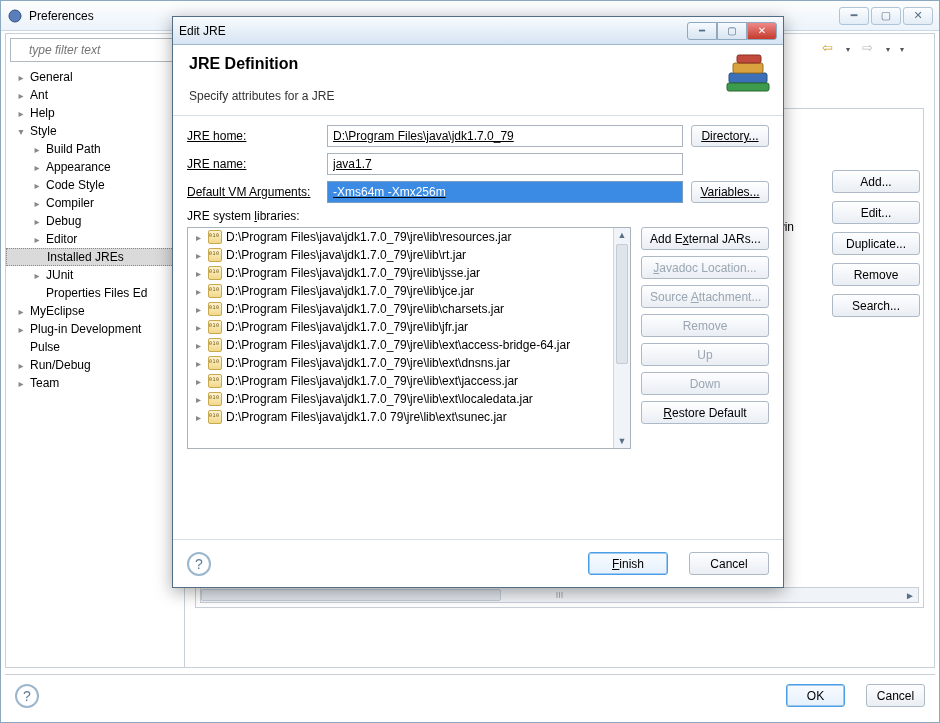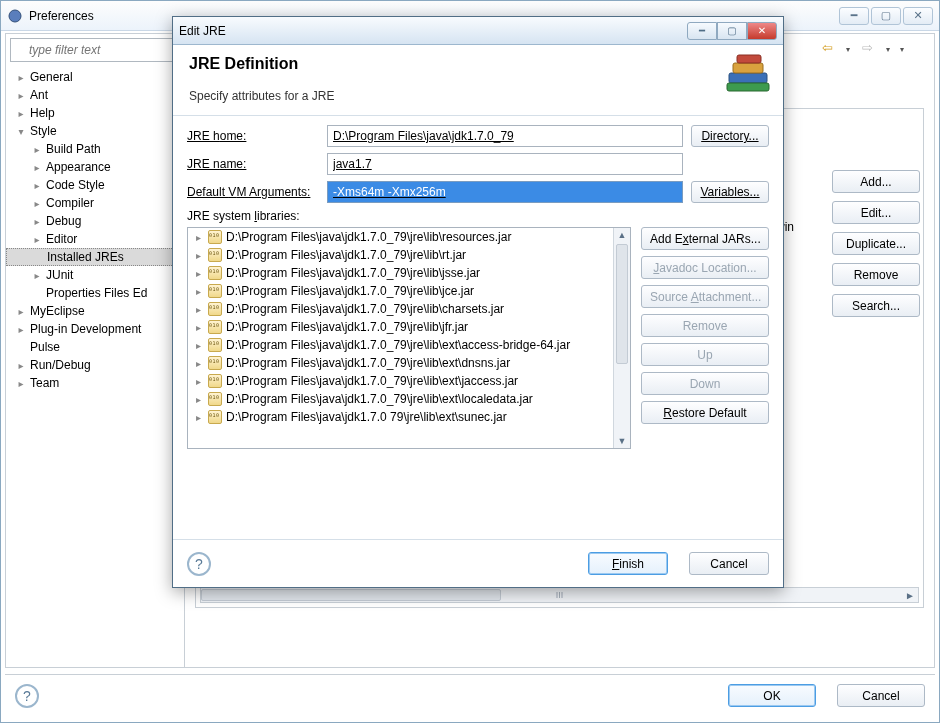--- a/index.html
+++ b/index.html
@@ -40,21 +40,21 @@
   .h-slabel { position:absolute; left:50%; top:50%; transform:translate(-50%,-50%); font-size:9px; color:#9aa6b2; }
 
   .side-btncol { position:absolute; top:136px; right:14px; width:88px; display:flex; flex-direction:column; gap:8px; }
 
   .std-btn { height:23px; font-size:12px; border:1px solid #adb9c6; background:linear-gradient(#fefeff,#e9eef4); border-radius:3px; padding:0 8px; white-space:nowrap; }
   .std-btn.primary { border-color:#4c9de3; box-shadow:inset 0 0 0 1px #9bc9f1; background:linear-gradient(#f8fbff,#e5f1fc); }
 
   .prefs-footer { position:absolute; left:4px; right:4px; bottom:6px; height:42px; border-top:1px solid #c8cfd6; display:flex; align-items:center; padding:6px 10px; background:#fff; }
   .help-icon { width:24px; height:24px; border:2px solid #9bb6cd; border-radius:50%; color:#597a97; font-size:14px; display:flex; align-items:center; justify-content:center; }
   .footer-btns { margin-left:auto; display:flex; gap:21px; }
-  .footer-btns .std-btn { width:88px; }
+  .footer-btns .std-btn { width:59px; }
 
   
   .dialog { position:absolute; left:172px; top:16px; width:612px; height:572px; background:#fff; border:1px solid #516e86; box-shadow:0 4px 16px rgba(0,0,0,.35); }
   .dlg-title { height:28px; background:linear-gradient(#f8fbfe,#d6e4f2); border-bottom:1px solid #9db7ce; display:flex; align-items:center; padding:0 6px; font-size:12px; }
   .dlg-ctrls { margin-left:auto; display:flex; gap:0; }
   .dlg-ctrls .tbtn { width:30px; height:18px; border:1px solid #8fa9c0; background:linear-gradient(#f6fafe,#d8e5f1); font-size:10px; display:flex; align-items:center; justify-content:center; color:#4f6d86; }
   .dlg-ctrls .tbtn:first-child { border-radius:3px 0 0 3px; }
   .dlg-ctrls .tbtn.close { background:linear-gradient(#e88,#c53a2c); color:#fff; border-radius:0 3px 3px 0; }
   .dlg-head { padding:10px 16px 12px; border-bottom:1px solid #d5dfe8; background:#fff; position:relative; }
   .dlg-head .title-lg { font-weight:bold; font-size:16px; }

